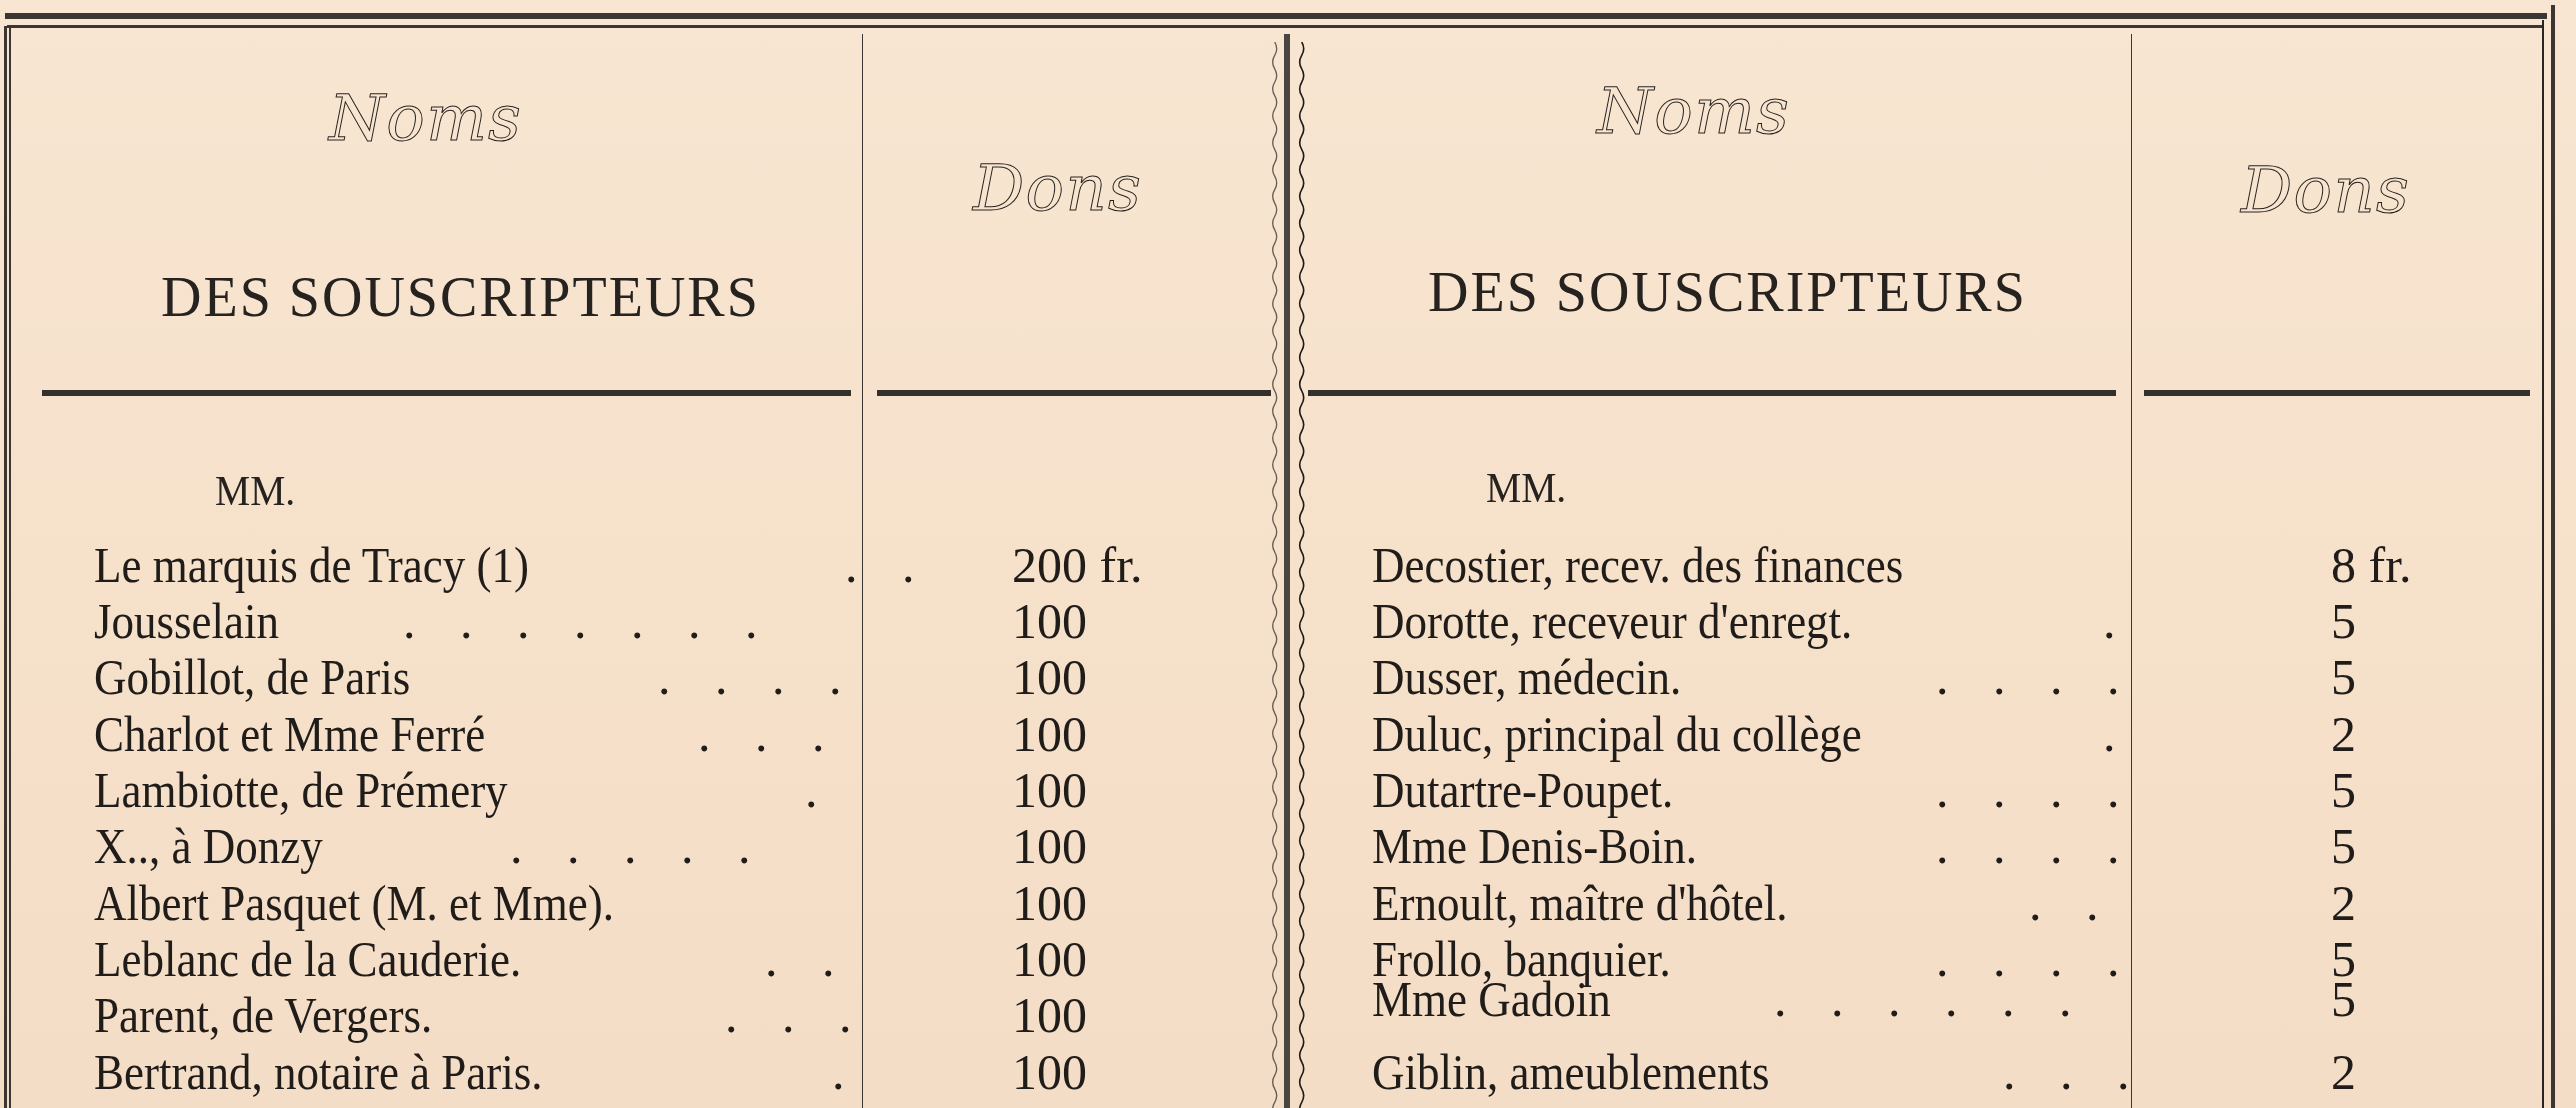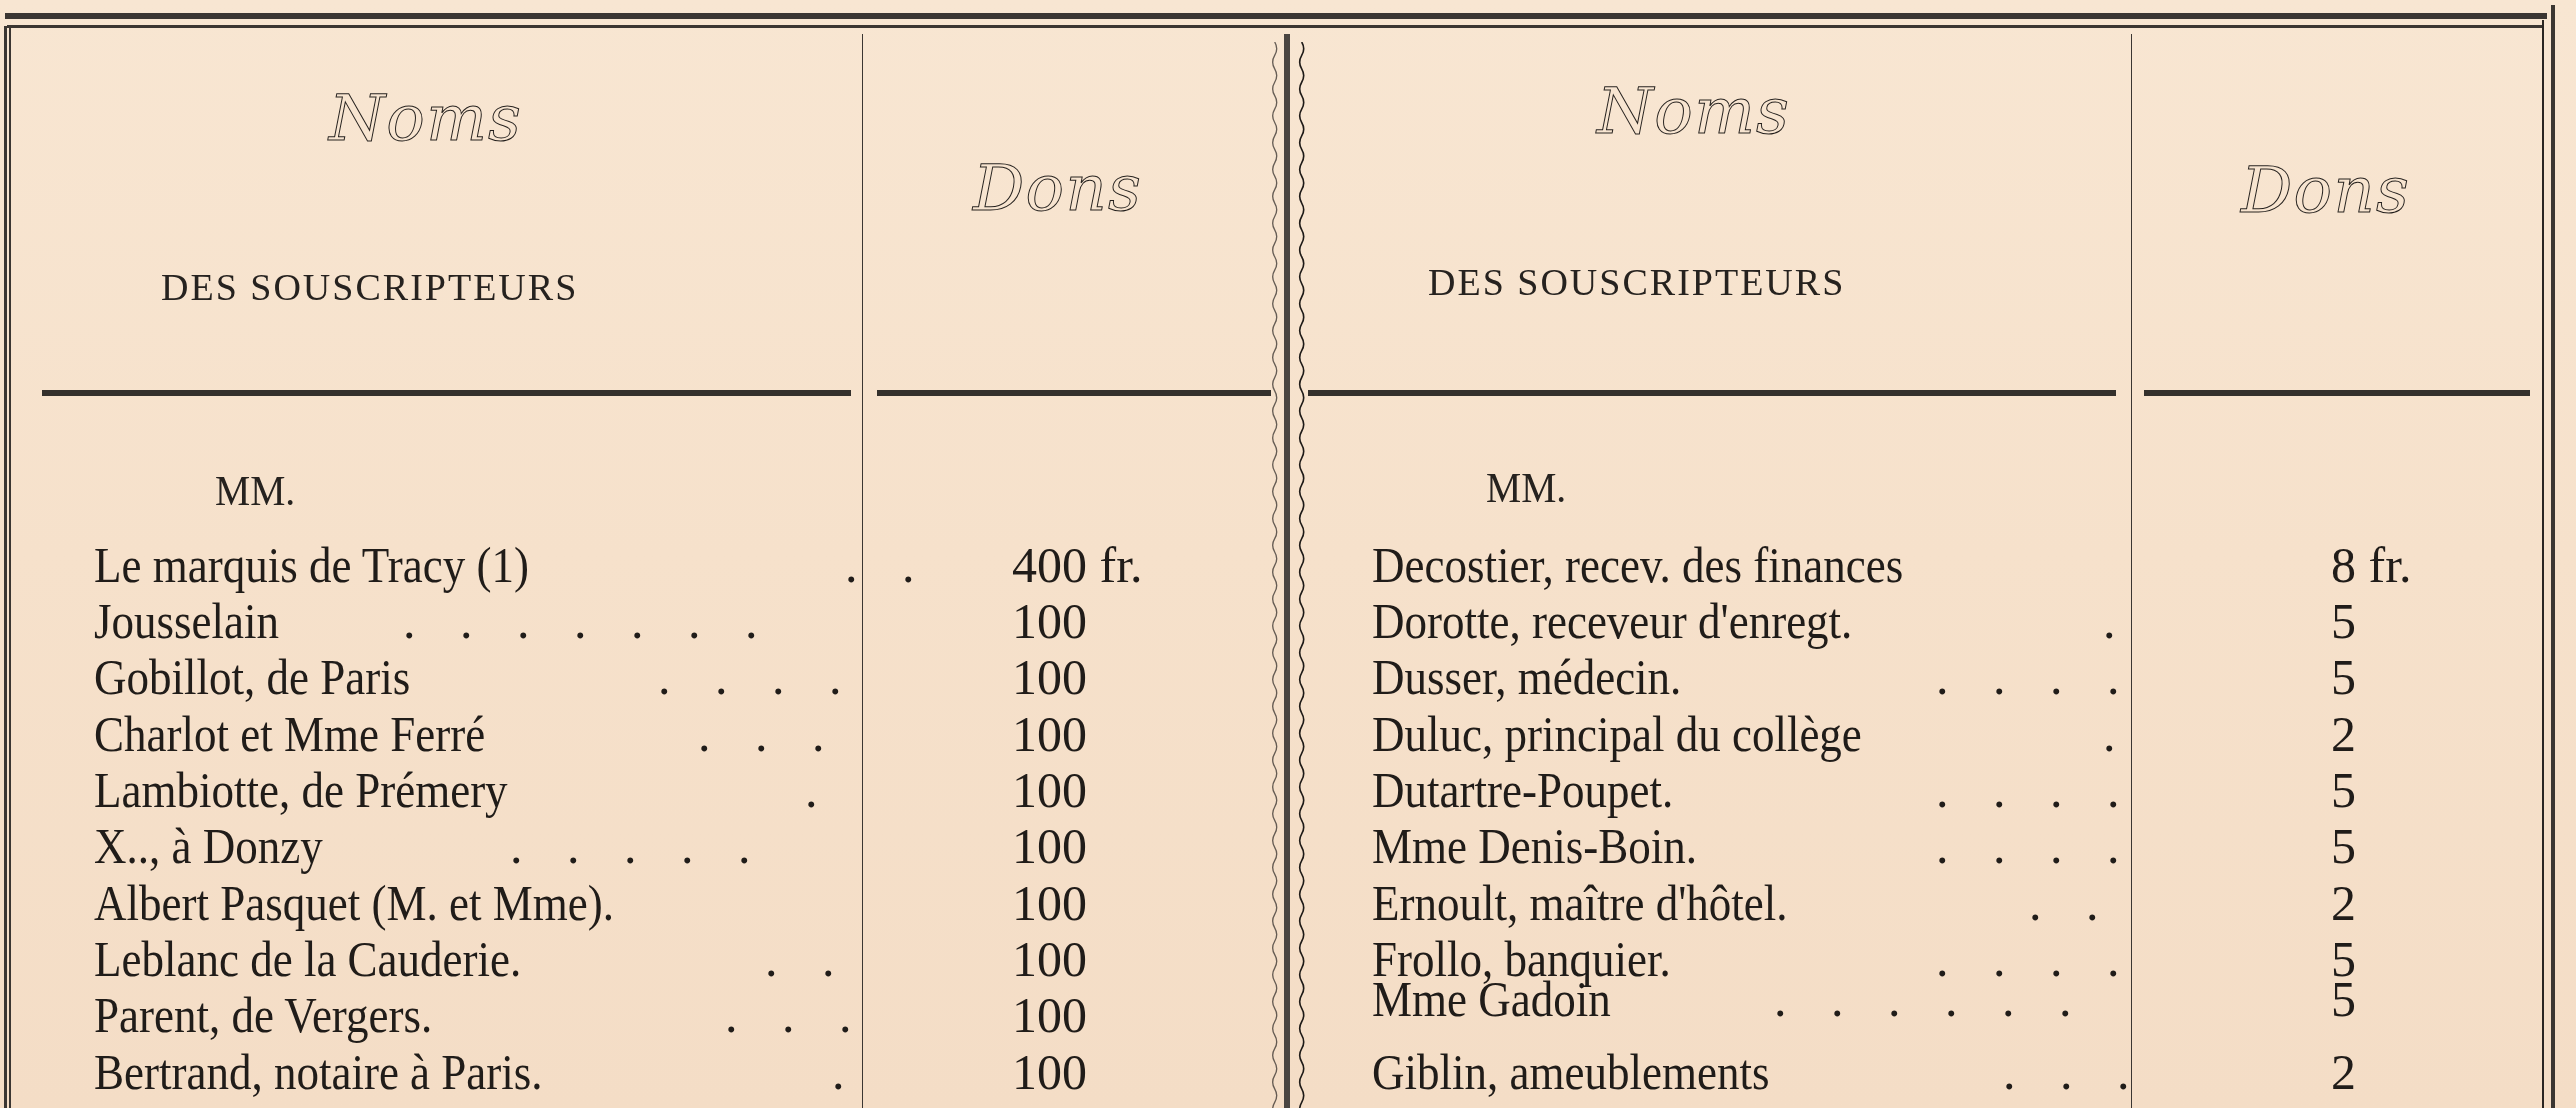--- a/index.html
+++ b/index.html
@@ -54,21 +54,21 @@
     font-style: italic;
     font-size: 64px;
     letter-spacing: 1.3px;
     color: #231f1c;
     -webkit-text-stroke: 1px #231f1c;
     color: transparent;
   }
   .sub-title {
     position: absolute;
     font-family: "Liberation Serif", serif;
-    font-size: 38px;
+    font-size: 56px;
     letter-spacing: 2px;
     color: #26221f;
   }
   .mm-label {
     position: absolute;
     font-family: "Liberation Serif", serif;
     font-size: 43px; color: #26221f;
     transform: scaleX(0.92); transform-origin: left;
   }
   .row {
@@ -126,21 +126,21 @@
 
   <div class="script-title" style="left:1597px; top:74px;">Noms</div>
   <div class="sub-title" style="left:1428px; top:260px;">DES SOUSCRIPTEURS</div>
   <div class="script-title" style="left:2241px; top:153px;">Dons</div>
 
   <div class="mm-label" style="left:215px; top:466px;">MM.</div>
 
   <div class="row" style="left:94px; top:537px; width:1167px;">
     <span class="name">Le marquis de Tracy (1)</span>
     <span class="leader" style="left:751px;">. .</span>
-    <span class="amount" style="left:918px;">400 fr.</span>
+    <span class="amount" style="left:918px;">200 fr.</span>
   </div>
   <div class="row" style="left:94px; top:593px; width:1167px;">
     <span class="name">Jousselain</span>
     <span class="leader" style="left:309px;">. . . . . . .</span>
     <span class="amount" style="left:918px;">100</span>
   </div>
   <div class="row" style="left:94px; top:649px; width:1167px;">
     <span class="name">Gobillot, de Paris</span>
     <span class="leader" style="left:564px;">. . . .</span>
     <span class="amount" style="left:918px;">100</span>

